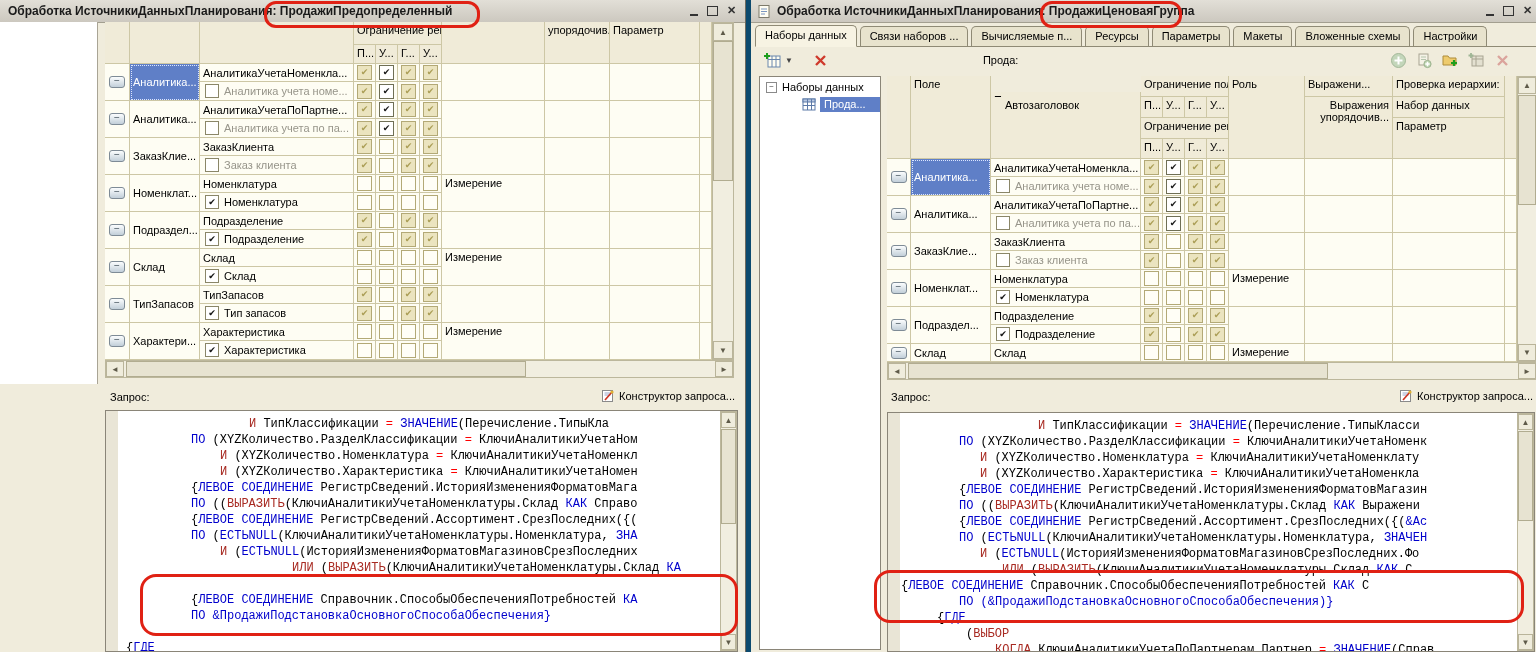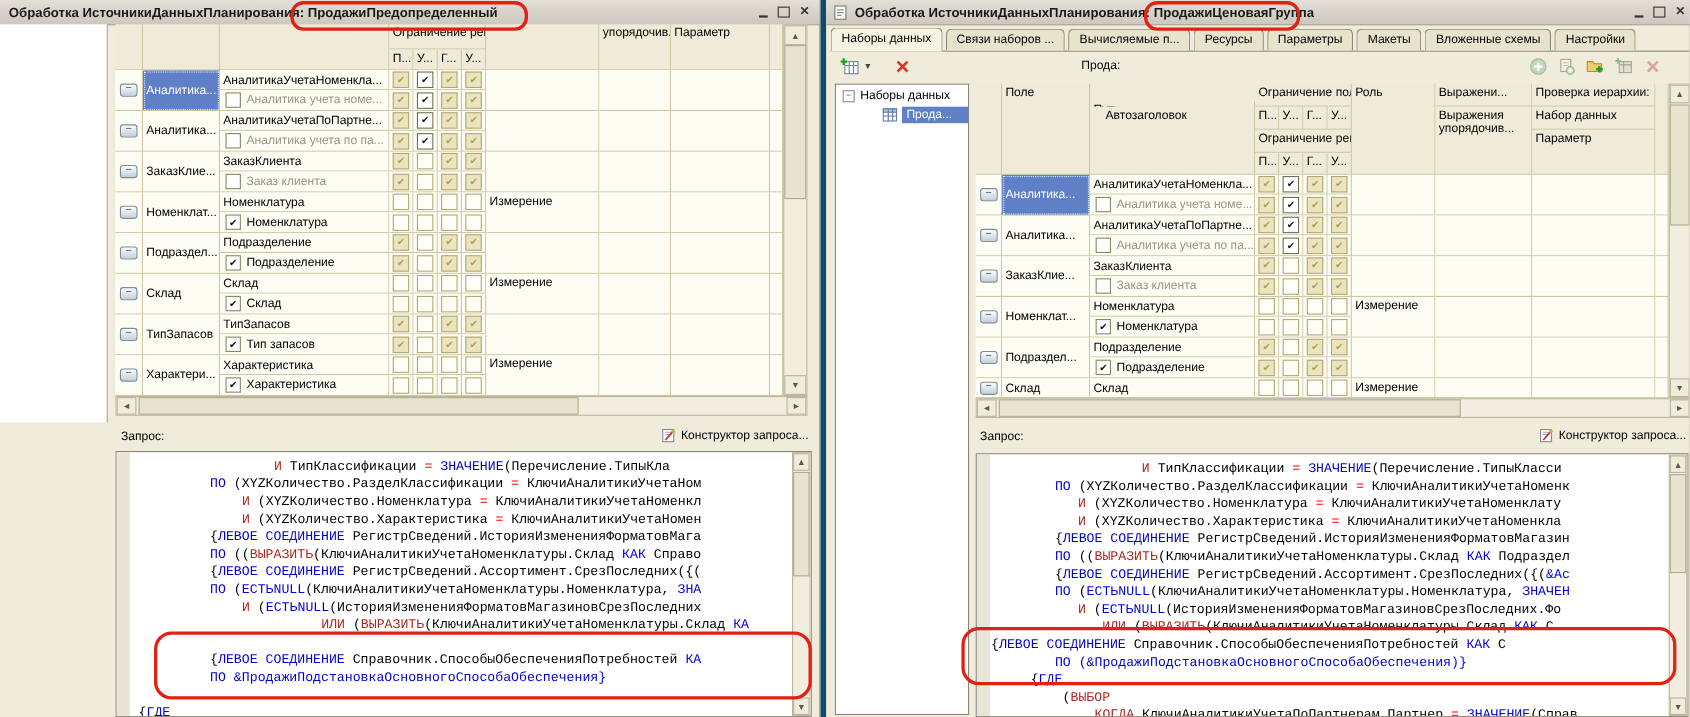--- a/index.html
+++ b/index.html
@@ -15,21 +15,21 @@
   .winbtns{position:absolute;right:6px;top:3px;display:flex;gap:4px;}
   .wbtn{width:15px;height:15px;display:flex;align-items:center;justify-content:center;
         font-size:11px;color:#333;font-weight:bold;cursor:default;}
   .glyph-min{width:8px;height:2px;background:#333;margin-top:8px;}
   .glyph-max{width:9px;height:8px;border:1.5px solid #333;}
   
   .white-panel{position:absolute;left:0;top:22px;width:97px;height:362px;background:#ffffff;border-right:1px solid #a9a495;}
   
   .hcell{position:absolute;background:#f0ebd8;border-right:1px solid #cdc7a5;border-bottom:1px solid #cdc7a5;
          font-size:11px;color:#000;padding:2px 3px;overflow:hidden;white-space:nowrap;box-sizing:border-box;}
-  .hcell.wrap{white-space:normal;line-height:12px;}
+  .hcell.wrap{white-space:normal;line-height:12px;text-align:right;}
   .rowswrap{position:absolute;background:#fefdf3;}
   .fgroup{display:grid;grid-template-rows:18px 19px;}
   .fgroup.single{grid-template-rows:18px;}
   .win-left  .fgroup{grid-template-columns:25px 70px 154px 22px 22px 22px 22px 103px 65px 90px 12px;}
   .win-right .fgroup{grid-template-columns:24px 80px 150px 22px 22px 22px 22px 76px 88px 112px 12px;}
   .cell{border-right:1px solid #cdc7a5;border-bottom:1px solid #cdc7a5;background:#fefdf3;
         font-size:11px;color:#000;padding:0 3px;overflow:hidden;white-space:nowrap;
         display:flex;align-items:center;box-sizing:border-box;}
   .cell.c-minus{justify-content:center;}
   .cell.c-role{align-items:flex-start;padding-top:2px;}
@@ -845,21 +845,21 @@
       <span>Конструктор запроса...</span>
     </div>
     <div class="qbox" style="left:136px;top:412px;width:648px;height:240px;">
       <div class="qgutter"></div>
       <div class="qlines">
           <div class="qline" style="padding-left: 137px;"><span class="q-r">И</span><span class="q-t"> ТипКлассификации </span><span class="q-e">=</span><span class="q-t"> </span><span class="q-k">ЗНАЧЕНИЕ</span><span class="q-t">(Перечисление.ТипыКласси</span></div>
           <div class="qline" style="padding-left: 58px;"><span class="q-k">ПО</span><span class="q-t"> (XYZКоличество.РазделКлассификации </span><span class="q-e">=</span><span class="q-t"> КлючиАналитикиУчетаНоменк</span></div>
           <div class="qline" style="padding-left: 79px;"><span class="q-r">И</span><span class="q-t"> (XYZКоличество.Номенклатура </span><span class="q-e">=</span><span class="q-t"> КлючиАналитикиУчетаНоменклату</span></div>
           <div class="qline" style="padding-left: 79px;"><span class="q-r">И</span><span class="q-t"> (XYZКоличество.Характеристика </span><span class="q-e">=</span><span class="q-t"> КлючиАналитикиУчетаНоменкла</span></div>
           <div class="qline" style="padding-left: 58px;"><span class="q-t">{</span><span class="q-k">ЛЕВОЕ СОЕДИНЕНИЕ</span><span class="q-t"> РегистрСведений.ИсторияИзмененияФорматовМагазин</span></div>
-          <div class="qline" style="padding-left: 58px;"><span class="q-k">ПО</span><span class="q-t"> ((</span><span class="q-r">ВЫРАЗИТЬ</span><span class="q-t">(КлючиАналитикиУчетаНоменклатуры.Склад </span><span class="q-k">КАК</span><span class="q-t"> Подраздел</span></div>
+          <div class="qline" style="padding-left: 58px;"><span class="q-k">ПО</span><span class="q-t"> ((</span><span class="q-r">ВЫРАЗИТЬ</span><span class="q-t">(КлючиАналитикиУчетаНоменклатуры.Склад </span><span class="q-k">КАК</span><span class="q-t"> Выражени</span></div>
           <div class="qline" style="padding-left: 58px;"><span class="q-t">{</span><span class="q-k">ЛЕВОЕ СОЕДИНЕНИЕ</span><span class="q-t"> РегистрСведений.Ассортимент.СрезПоследних({(</span><span class="q-p">&amp;Ас</span></div>
           <div class="qline" style="padding-left: 58px;"><span class="q-k">ПО</span><span class="q-t"> (</span><span class="q-k">ЕСТЬNULL</span><span class="q-t">(КлючиАналитикиУчетаНоменклатуры.Номенклатура, </span><span class="q-k">ЗНАЧЕН</span></div>
           <div class="qline" style="padding-left: 79px;"><span class="q-r">И</span><span class="q-t"> (</span><span class="q-k">ЕСТЬNULL</span><span class="q-t">(ИсторияИзмененияФорматовМагазиновСрезПоследних.Фо</span></div>
           <div class="qline" style="padding-left: 101px;"><span class="q-r">ИЛИ</span><span class="q-t"> (</span><span class="q-r">ВЫРАЗИТЬ</span><span class="q-t">(КлючиАналитикиУчетаНоменклатуры.Склад </span><span class="q-k">КАК</span><span class="q-t"> С</span></div>
           <div class="qline" style=""><span class="q-t">{</span><span class="q-k">ЛЕВОЕ СОЕДИНЕНИЕ</span><span class="q-t"> Справочник.СпособыОбеспеченияПотребностей </span><span class="q-k">КАК</span><span class="q-t"> С</span></div>
           <div class="qline" style="padding-left: 58px;"><span class="q-k">ПО</span><span class="q-t"> </span><span class="q-p">(&amp;ПродажиПодстановкаОсновногоСпособаОбеспечения)}</span></div>
           <div class="qline" style="padding-left: 36px;"><span class="q-t">{</span><span class="q-k">ГДЕ</span></div>
           <div class="qline" style="padding-left: 65px;"><span class="q-t">(</span><span class="q-r">ВЫБОР</span></div>
           <div class="qline" style="padding-left: 94px;"><span class="q-r">КОГДА</span><span class="q-t"> КлючиАналитикиУчетаПоПартнерам.Партнер </span><span class="q-e">=</span><span class="q-t"> </span><span class="q-k">ЗНАЧЕНИЕ</span><span class="q-t">(Справ</span></div>
         </div>

